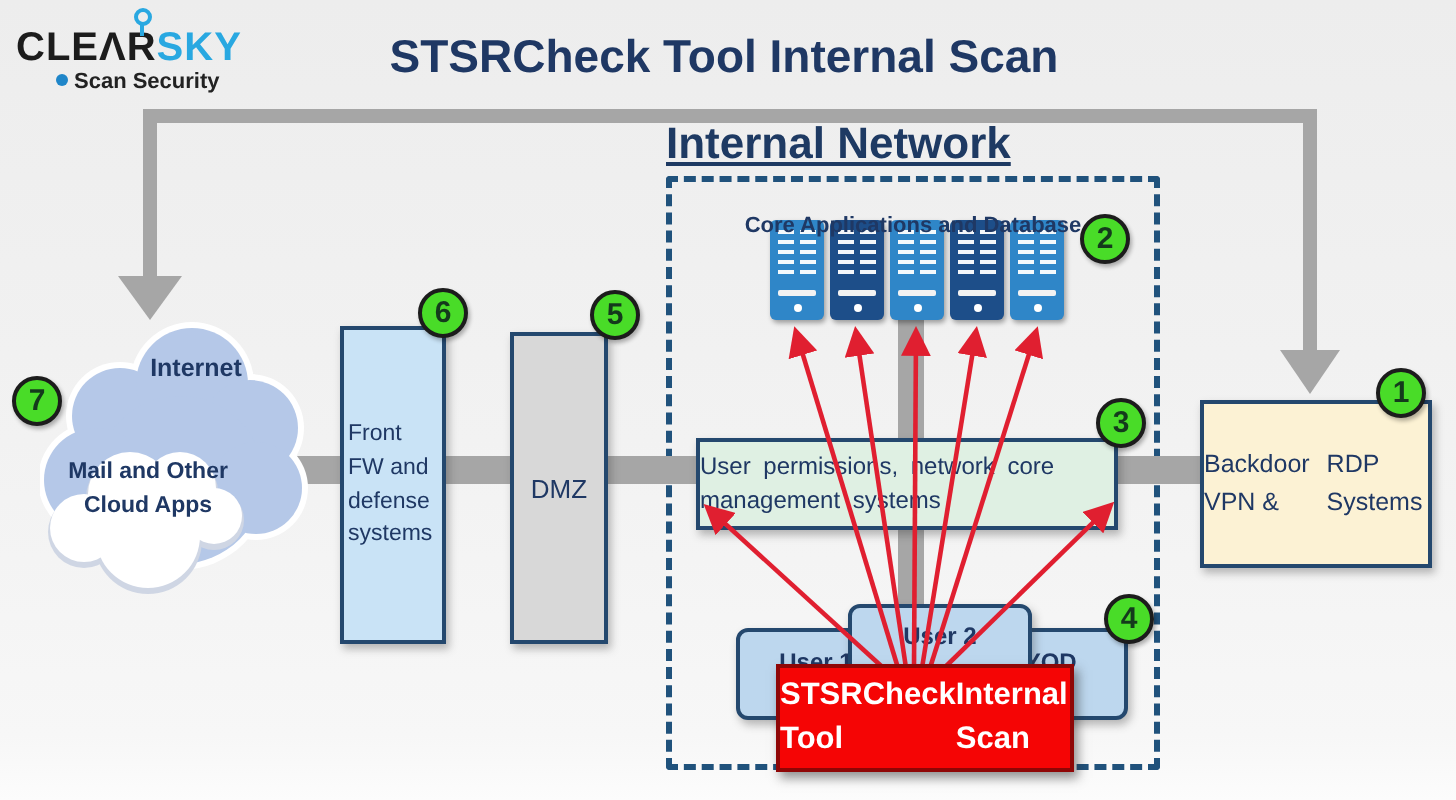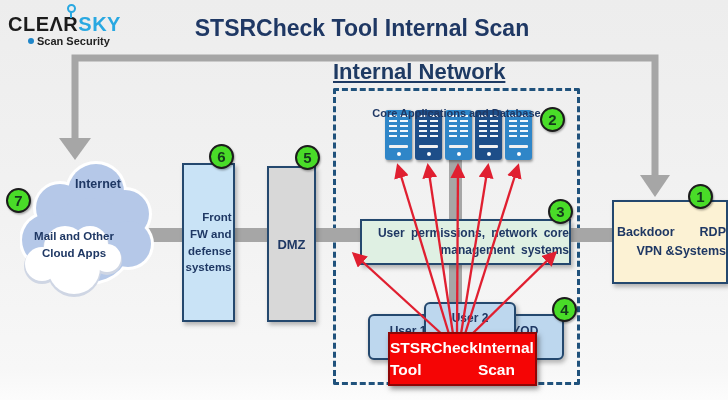--- a/index.html
+++ b/index.html
@@ -20,22 +20,22 @@
   #page-title{left:182px;top:15px;width:360px;text-align:center;font-size:23px;font-weight:bold;z-index:8;}
   #in-title{left:333px;top:59px;width:247px;text-align:left;font-size:22px;font-weight:bold;text-decoration:underline;color:#1e3a63;z-index:4;}
   #core-label{left:335px;top:95px;width:243px;text-align:center;font-size:11px;font-weight:bold;z-index:4;margin-top:12px;}
   
   #connectors{left:0;top:0;z-index:1;}
   #attacks{left:0;top:0;z-index:5;pointer-events:none;}
   
   #in-box{left:333px;top:88px;width:241px;height:291px;border:3px dashed #20527c;z-index:0;border-radius:2px;}
   
   .nbox{border:2px solid #24486e;box-shadow:1.5px 2.5px 4px rgba(60,60,60,.35);
-        display:flex;align-items:center;justify-content:center;text-align:right;
-        font-weight:bold;color:#1f3864;z-index:3;margin-left:12px;}
+        display:flex;align-items:center;justify-content:center;text-align:left;
+        font-weight:normal;color:#1f3864;z-index:3;}
   #fw-box{left:170px;top:163px;width:45px;height:155px;background:#c9e3f6;font-size:11.5px;line-height:1.45;padding:0 2px;}
   #dmz-box{left:255px;top:166px;width:45px;height:152px;background:#d8d8d8;font-size:13px;}
   #perm-box{left:348px;top:219px;width:207px;height:42px;background:#dff0e3;font-size:12px;line-height:1.45;word-spacing:3px;z-index:3;}
   #backdoor-box{left:600px;top:200px;width:112px;height:80px;background:#fcf2d4;font-size:12.5px;line-height:1.5;flex-direction:row;}
   
   .ubox{background:#bdd7ee;border:2.5px solid #24486e;border-radius:6px;box-shadow:1.5px 2.5px 4px rgba(60,60,60,.35);
         text-align:center;font-weight:bold;font-size:12px;color:#1f3864;}
   #user1-box{left:368px;top:314px;width:80px;height:46px;z-index:3;padding-top:8px;box-sizing:border-box;}
   #user2-box{left:424px;top:302px;width:92px;height:52px;z-index:4;padding-top:7px;box-sizing:border-box;}
   #byod-box{left:478px;top:314px;width:86px;height:46px;z-index:3;padding-top:8px;box-sizing:border-box;}

